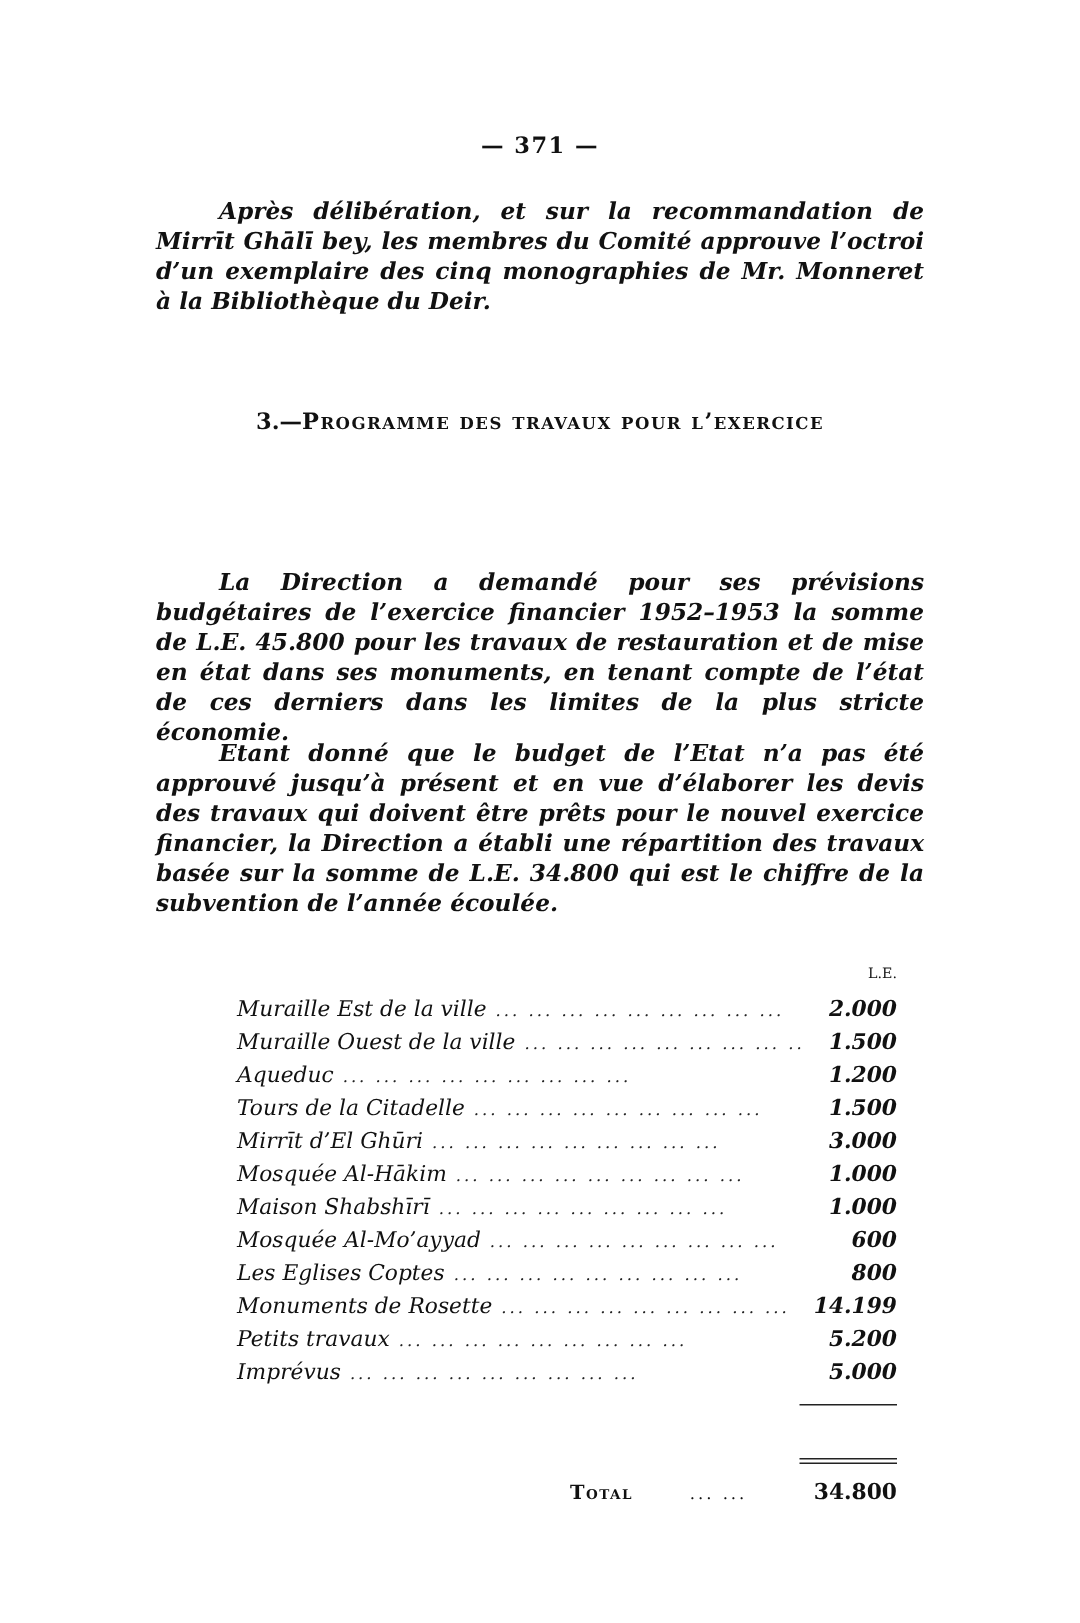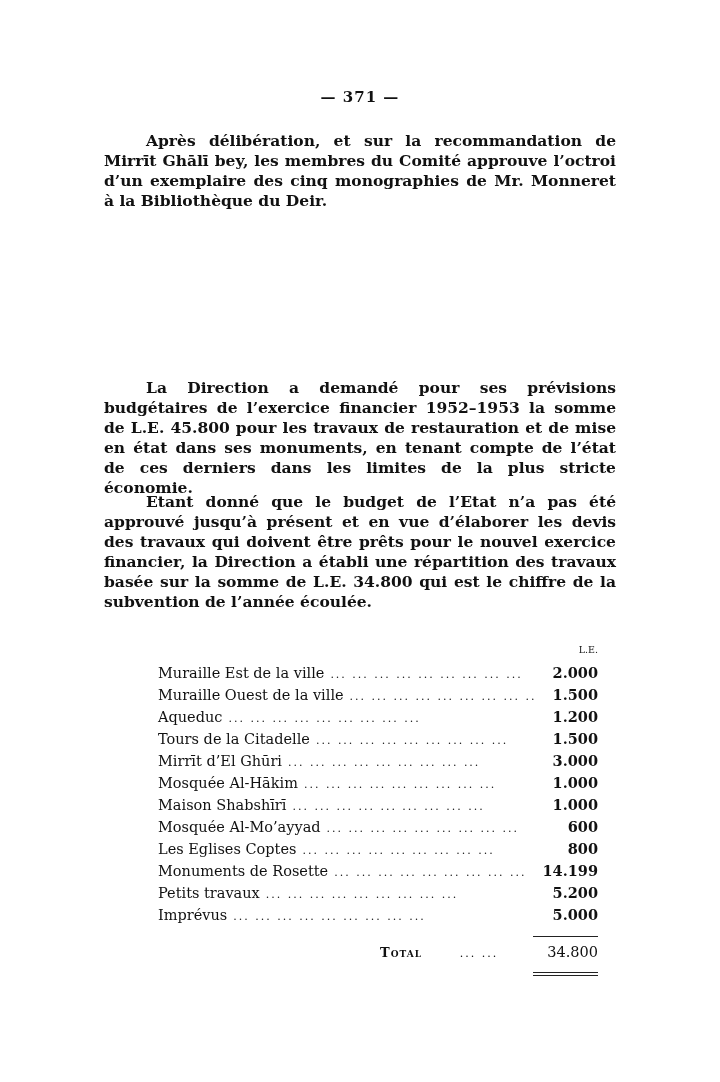--- a/index.html
+++ b/index.html
@@ -1,53 +1,54 @@
 <!DOCTYPE html>
 <html><head>
 <meta charset="utf-8">
 <style>
   html, body { margin: 0; padding: 0; background: #ffffff; }
   body { width: 720px; height: 1082px; position: relative; overflow: hidden;
          font-family: "DejaVu Serif", "Liberation Serif", serif; color: #111; }
   .page-number { position: absolute; top: 88px; left: 0; width: 720px; text-align: center;
                  font-size: 15px; font-weight: bold; letter-spacing: 1px; }
   .para { position: absolute; left: 104px; width: 512px; font-size: 15.5px; line-height: 20px;
-          text-align: justify; font-weight: bold; }
+          text-align: justify; font-weight: bold; font-style: italic; }
   .para .indent { display: inline-block; width: 42px; }
   .p1 { top: 131px; }
   .section-title { position: absolute; top: 269px; left: 104px; width: 512px; text-align: center;
                    font-size: 15px; font-weight: bold; line-height: 24px; }
   .section-title .sc { font-variant: small-caps; letter-spacing: 1px; }
   .p2 { top: 358px; margin-top: 20px; }
   .p3 { top: 492px; }
   .le-header { position: absolute; top: 644px; left: 548px; width: 50px; text-align: right;
                font-size: 9.5px; font-weight: normal; }
-  .budget-table { position: absolute; top: 664px; left: 158px; width: 440px; }
+  .budget-table { position: absolute; top: 664px; left: 158px; width: 440px; font-style: italic; }
   .row { display: flex; align-items: baseline; height: 22px; font-size: 14.5px; }
   .row .label { white-space: nowrap; }
   .row .dots { flex: 1; overflow: hidden; white-space: nowrap; padding: 0 6px; letter-spacing: 2px;
                font-size: 11px; color: #222; }
   .row .value { width: 62px; text-align: right; font-weight: bold; }
   .rule-top { position: absolute; top: 936px; left: 533px; width: 65px; height: 1px; background: #222; }
   .total-row { position: absolute; top: 944px; left: 380px; width: 218px; display: flex;
                align-items: baseline; font-size: 14.5px; }
   .total-row .label { font-variant: small-caps; font-weight: bold; letter-spacing: 1px; font-size: 13px; }
   .total-row .dots { flex: 1; padding: 0 6px; letter-spacing: 2px; font-size: 11px; text-align: center; }
-  .total-row .value { width: 62px; text-align: right; font-weight: normal; }
+  .total-row .value { width: 62px; text-align: right; font-weight: bold; margin-top: 42px; }
   .rule-double { position: absolute; top: 972px; left: 533px; width: 65px; height: 4px;
                  border-top: 1.5px solid #222; border-bottom: 1.5px solid #222; box-sizing: border-box; }
 </style>
 </head>
 <body>
 
 <div class="page-number">— 371 —</div>
 
 <div class="para p1"><span class="indent"></span><span>Après délibération, et sur la recommandation de Mirrīt Ghālī bey, les membres du Comité approuve l’octroi d’un exemplaire des cinq monographies de Mr. Monneret à la Bibliothèque du Deir.</span></div>
 
 <div class="section-title">
+  <div><span>3.—</span><span class="sc">Programme des travaux pour l’exercice</span></div>
 </div>
 
 <div class="para p2"><span class="indent"></span><span>La Direction a demandé pour ses prévisions budgétaires de l’exercice financier 1952–1953 la somme de L.E. 45.800 pour les travaux de restauration et de mise en état dans ses monuments, en tenant compte de l’état de ces derniers dans les limites de la plus stricte économie.</span></div>
 
 <div class="para p3"><span class="indent"></span><span>Etant donné que le budget de l’Etat n’a pas été approuvé jusqu’à présent et en vue d’élaborer les devis des travaux qui doivent être prêts pour le nouvel exercice financier, la Direction a établi une répartition des travaux basée sur la somme de L.E. 34.800 qui est le chiffre de la subvention de l’année écoulée.</span></div>
 
 <div class="le-header">L.E.</div>
 
 <div class="budget-table" id="budget-table">
     <div class="row">

